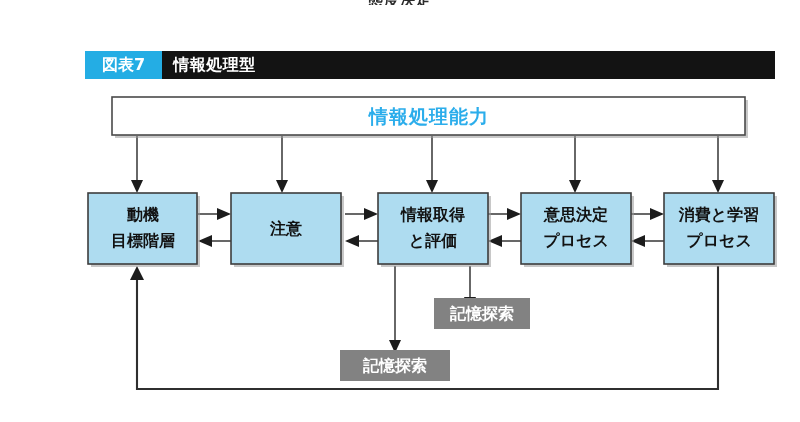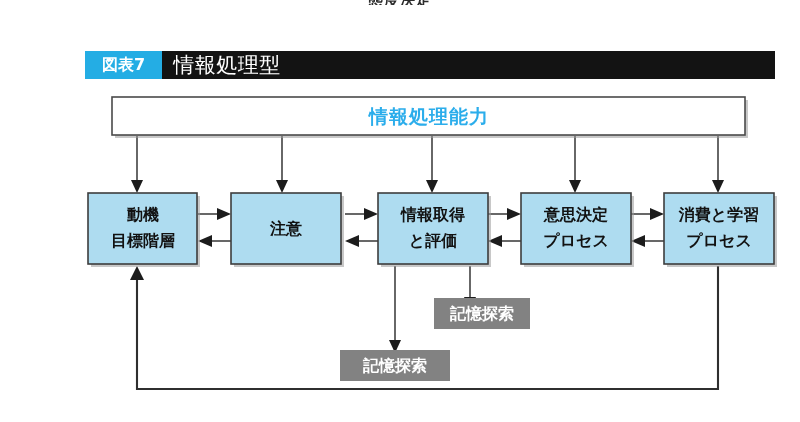--- a/index.html
+++ b/index.html
@@ -50,22 +50,22 @@
     font-weight: 700;
     display: flex;
     align-items: center;
     justify-content: center;
     padding: 0 17px;
     letter-spacing: 0px;
     line-height: 1;
   }
   .figure-title {
     color: #ffffff;
-    font-size: 21px;
-    font-weight: 400;
+    font-size: 16px;
+    font-weight: 700;
     display: flex;
     align-items: center;
     padding-left: 11px;
     letter-spacing: 0.5px;
     line-height: 1;
   }
 
   
   .diagram-wrap {
     position: absolute;

